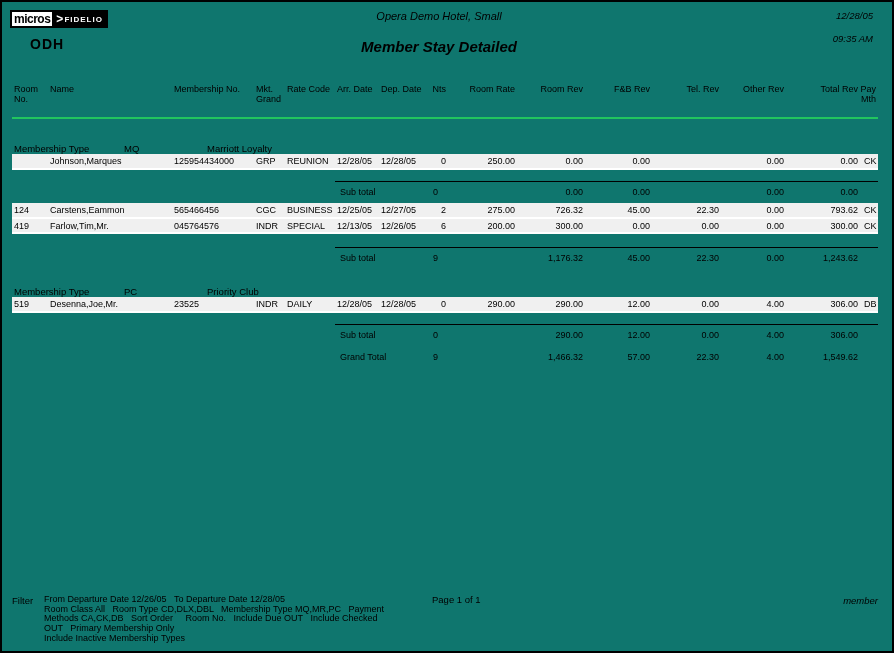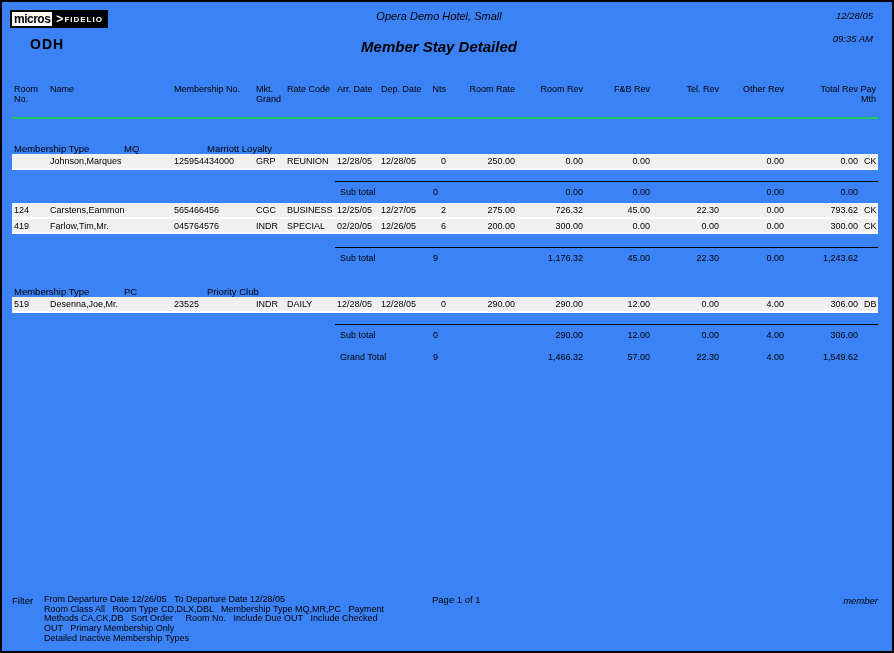--- a/index.html
+++ b/index.html
@@ -1,18 +1,18 @@
 <!DOCTYPE html>
 <html><head>
 <meta charset="utf-8">
 <style>
   * { margin:0; padding:0; box-sizing:border-box; }
   html,body { width:894px; height:653px; background:#fff; }
   body { font-family:"Liberation Sans", sans-serif; color:#000; }
-  .page { position:relative; width:894px; height:653px; border:2px solid #000; background:#3b82f6; overflow:hidden; }
+  .page { position:relative; width:894px; height:653px; border:2px solid #000; background:#0f766e; overflow:hidden; }
 
   
   .logo { position:absolute; left:8px; top:8px; display:flex; height:18px; }
   .logo .micros { background:#fff; border:2px solid #000; font-size:12px; font-weight:bold; letter-spacing:-0.5px; padding:0 2px; line-height:14px; }
   .logo .fidelio { background:#000; color:#fff; display:flex; align-items:center; padding:0 5px 0 2px; }
   .logo .arrow { font-size:12px; font-weight:bold; line-height:10px; margin-right:1px; }
   .logo .fidelio-text { font-size:8px; font-weight:bold; letter-spacing:1px; }
   .prop-code { position:absolute; left:28px; top:34px; font-size:14px; font-weight:bold; letter-spacing:1px; }
   .prop-name { position:absolute; left:0; top:8px; width:874px; text-align:center; font-size:11px; font-style:italic; }
   .rep-title { position:absolute; left:0; top:36px; width:874px; text-align:center; font-size:15px; font-style:italic; font-weight:bold; }
@@ -174,21 +174,21 @@
       <td class="num">0.00</td>
       <td class="num">793.62</td>
       <td class="pay">CK</td>
     </tr>
     <tr class="data">
       <td class="txt">419</td>
       <td class="txt">Farlow,Tim,Mr.</td>
       <td class="txt">045764576</td>
       <td class="txt">INDR</td>
       <td class="txt">SPECIAL</td>
-      <td class="txt">02/20/05</td>
+      <td class="txt">12/13/05</td>
       <td class="txt">12/26/05</td>
       <td class="num">6</td>
       <td class="num">200.00</td>
       <td class="num">300.00</td>
       <td class="num">0.00</td>
       <td class="num">0.00</td>
       <td class="num">0.00</td>
       <td class="num">300.00</td>
       <td class="pay">CK</td>
     </tr>
@@ -266,18 +266,18 @@
     </tr>
   </tbody>
     </table>
 
   <div class="filter-label">Filter</div>
   <div class="filter-lines">
     <div>From Departure Date 12/26/05   To Departure Date 12/28/05</div>
     <div>Room Class All   Room Type CD,DLX,DBL   Membership Type MQ,MR,PC   Payment</div>
     <div>Methods CA,CK,DB   Sort Order     Room No.   Include Due OUT   Include Checked</div>
     <div>OUT   Primary Membership Only</div>
-    <div>Detailed Inactive Membership Types</div>
+    <div>Include Inactive Membership Types</div>
   </div>
   <div class="page-info">Page 1 of 1</div>
   <div class="rep-code">member</div>
 
 </div>
 
 </body></html>

